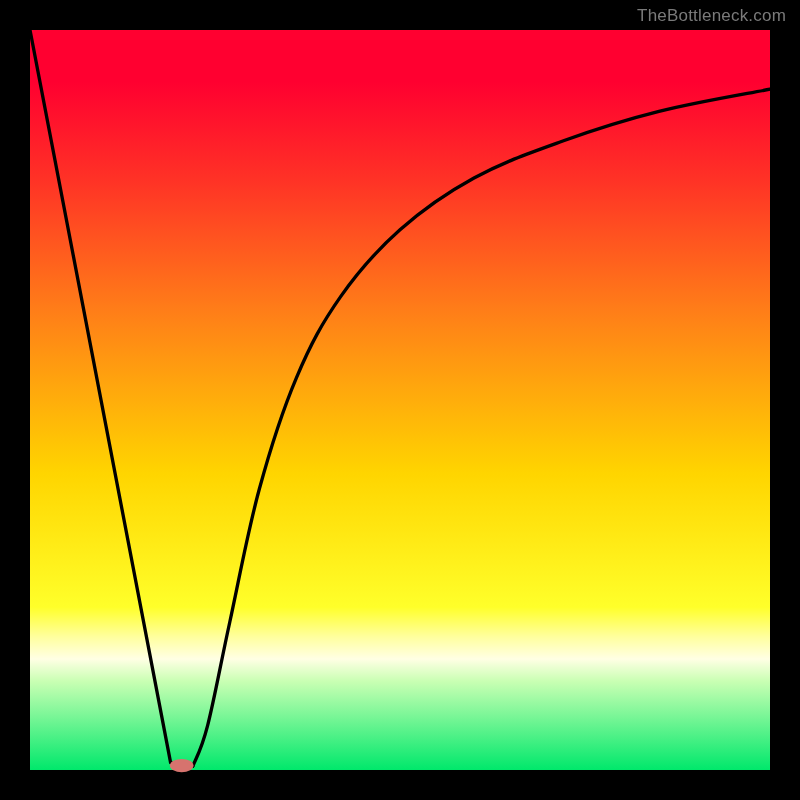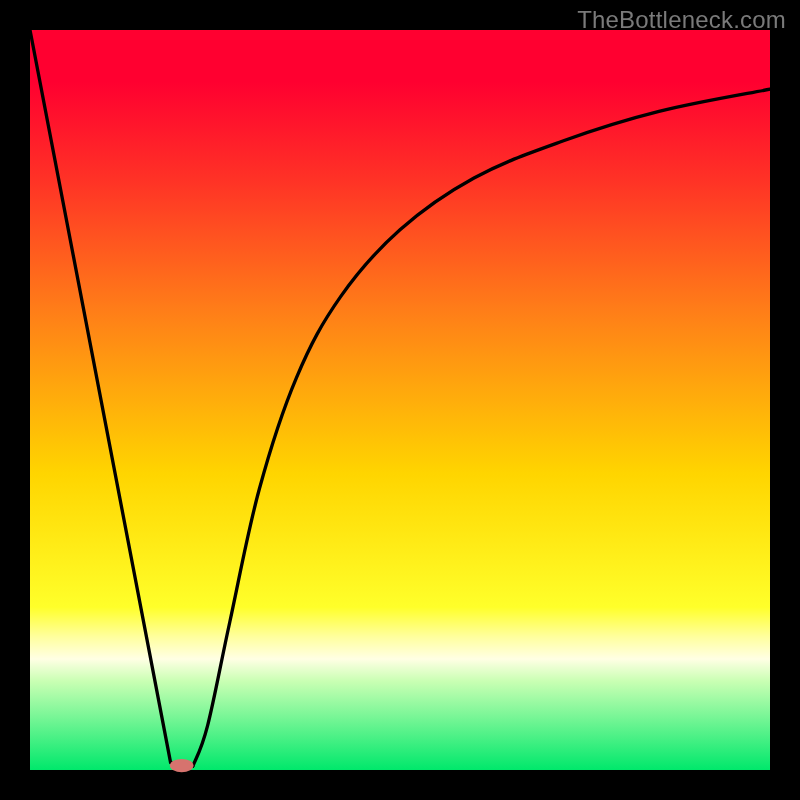--- a/index.html
+++ b/index.html
@@ -43,21 +43,21 @@
     top: 0;
     width: 740px;
     height: 740px;
     overflow: visible;
   }
   .watermark {
     position: absolute;
     top: 6px;
     right: 14px;
     color: #7a7a7a;
-    font-size: 24px;
+    font-size: 17px;
     font-weight: 500;
     letter-spacing: 0.2px;
     user-select: none;
   }
 </style>
 </head>
 <body>
 
 <div class="frame">
   <div class="watermark">TheBottleneck.com</div>

